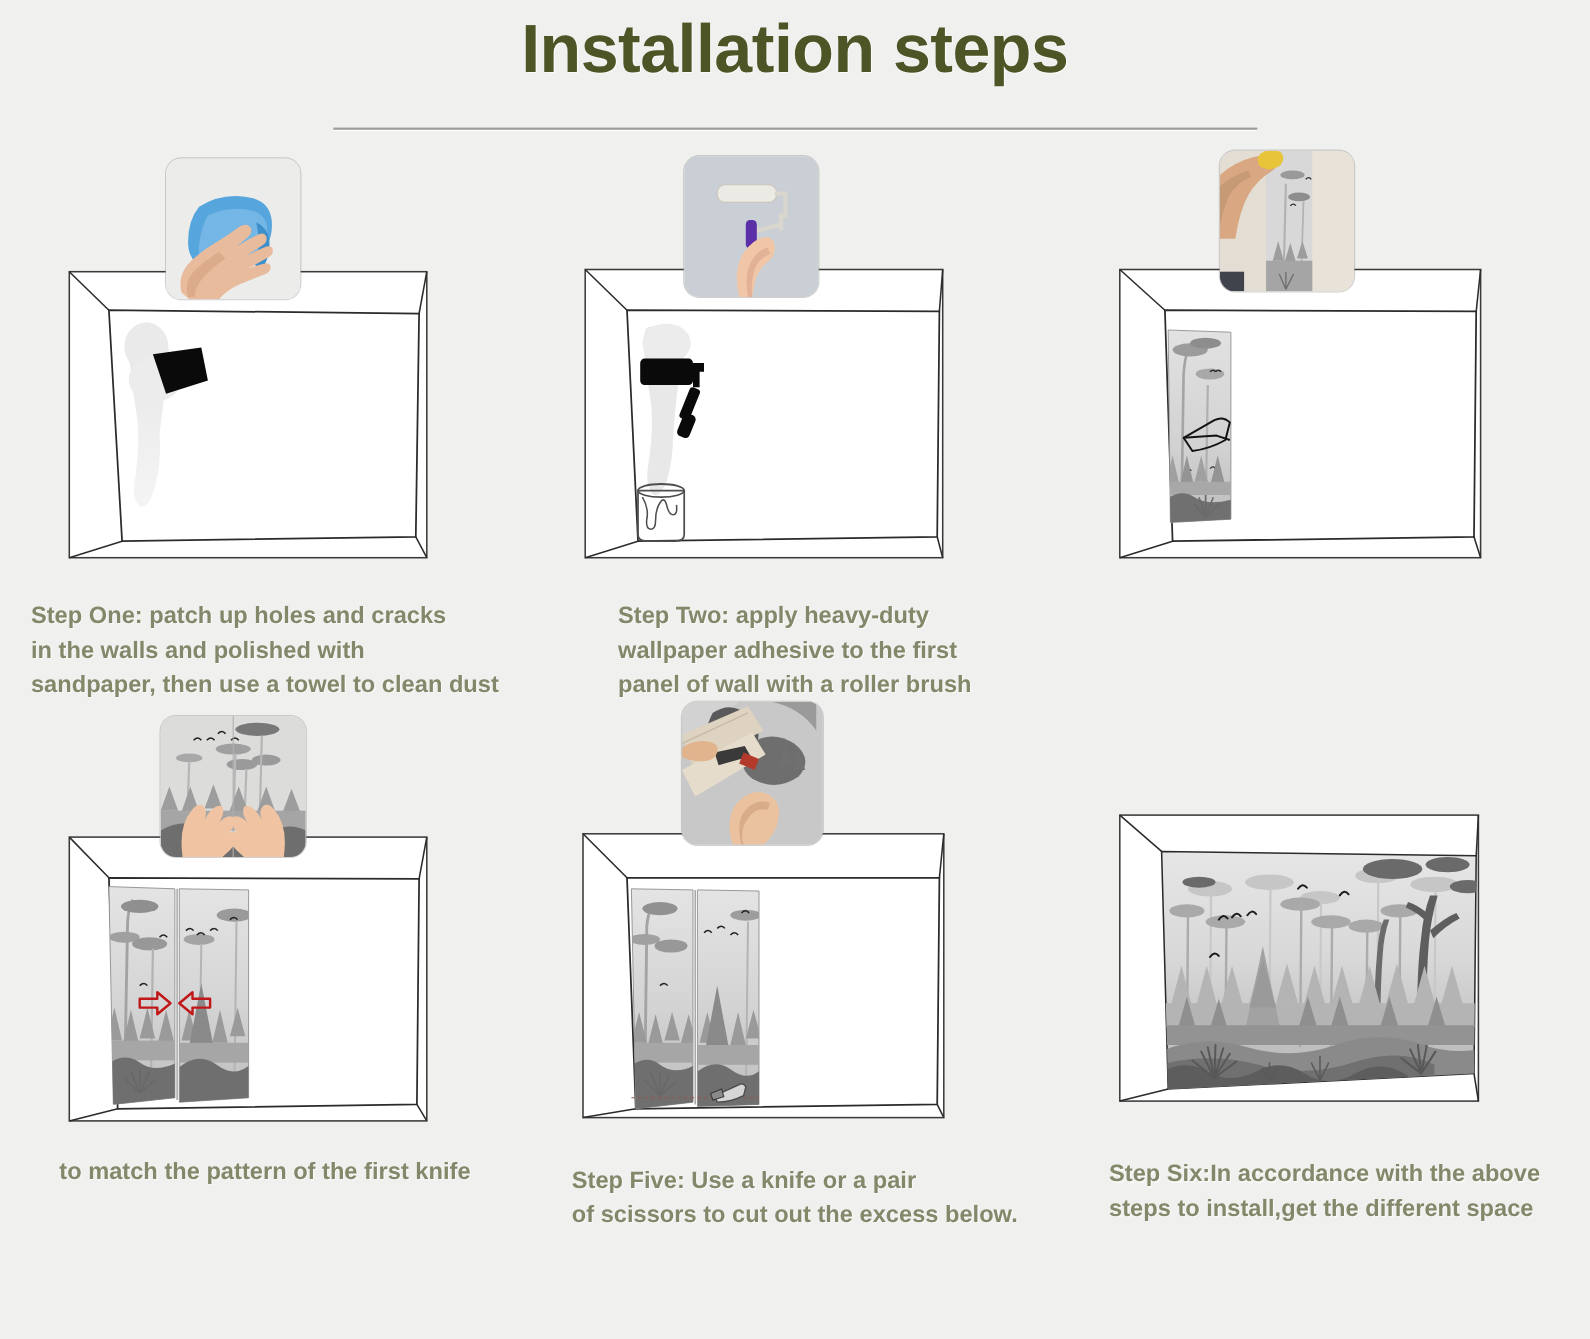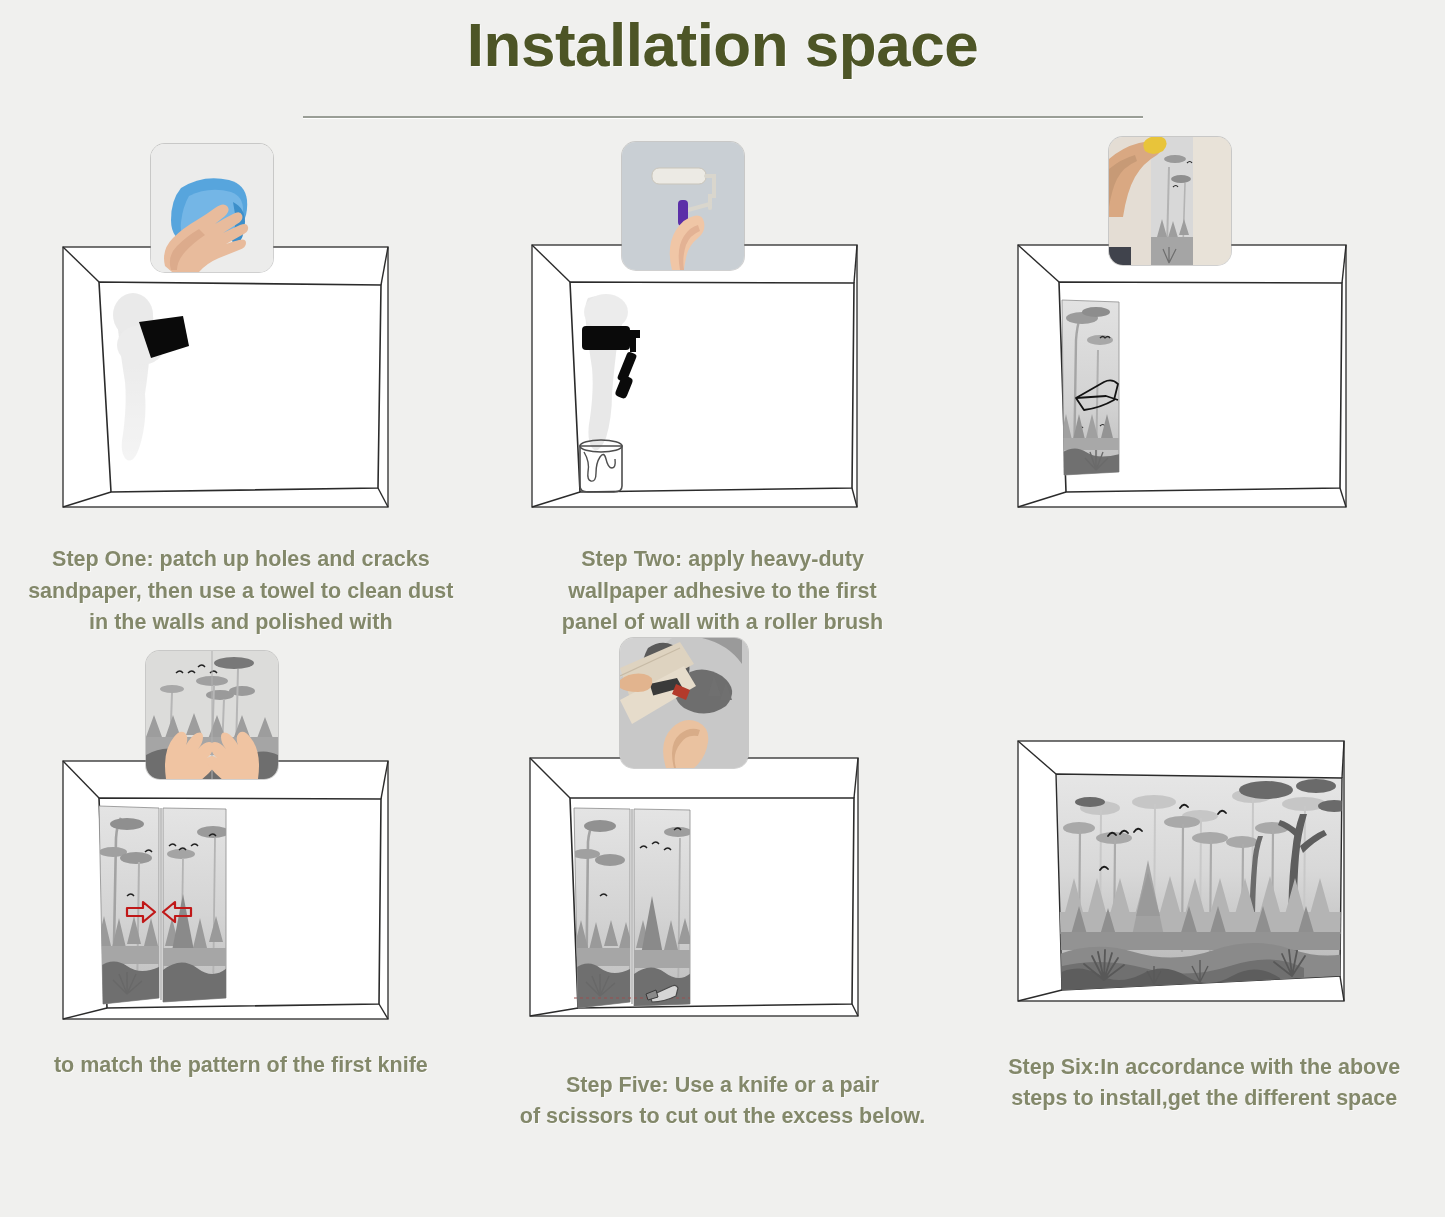--- a/index.html
+++ b/index.html
@@ -68,32 +68,31 @@
     z-index: 5;
   }
   .thumb svg { display:block; width:100%; height:100%; }
 
   
   .caption {
     color: #83886a;
     font-size: 21.5px;
     font-weight: bold;
     line-height: 1.45;
-    text-align: center;
     margin-top: 4px;
     text-shadow: 1px 1px 0 rgba(255,255,255,.6);
     max-width: 440px;
   }
   .caption .ln { display:block; white-space: nowrap; }
 </style>
 </head>
 <body>
 
 <div>
-  <div class="page-title">Installation space</div>
+  <div class="page-title">Installation steps</div>
   <div class="title-rule"></div>
 </div>
 
 <div class="steps-grid">
 
   <div class="step-cell">
     <div class="illus">
       <svg class="room-svg" width="400" height="400" viewBox="0 0 400 400">
         <defs>
           <linearGradient id="patchG" x1="0" y1="0" x2="0" y2="1">
@@ -128,22 +127,22 @@
           <path d="M38,52 q20,-10 42,-4 q12,4 12,18 q0,18 -14,28 q-18,10 -36,6 q-14,-4 -12,-22 q2,-16 8,-26 z" fill="#74b6e6"></path>
           <path d="M82,58 q12,6 12,20 q0,16 -10,26 l-4,-10 q6,-12 4,-24 z" fill="#3d8fca"></path>
 
           <path d="M14,122 q-4,-16 8,-28 q10,-10 24,-18 q10,-6 18,-12 q8,-6 12,-2 q4,4 -2,10 l-10,8 q10,-6 18,-10 q7,-4 9,1 q2,5 -5,9 l-14,9 q10,-5 17,-8 q7,-3 8,2 q1,5 -6,8 l-16,9 q8,-3 13,-4 q7,-2 7,3 q0,5 -7,7 l-20,8 q-12,5 -20,14 q-6,7 -8,16 z" fill="#e8bb9c"></path>
           <path d="M20,126 q-4,-14 6,-24 q10,-10 22,-17 l6,6 q-12,8 -20,17 q-8,9 -8,18 z" fill="#dcab8c"></path>
         </svg>
       </div>
     </div>
     <div class="caption">
       <span class="ln">Step One: patch up holes and cracks</span>
+      <span class="ln">in the walls and polished with</span>
       <span class="ln">sandpaper, then use a towel to clean dust</span>
-      <span class="ln">in the walls and polished with</span>
     </div>
   </div>
 
   <div class="step-cell">
     <div class="illus">
       <svg class="room-svg" width="400" height="400" viewBox="0 0 400 400">
         <rect x="10" y="105" width="325" height="262" fill="#ffffff" stroke="#3a3a3a" stroke-width="1.4"></rect>
         <polygon points="48,142 332,143 330,348 58,352" fill="#ffffff" stroke="#2b2b2b" stroke-width="1.6"></polygon>
         <line x1="10" y1="105" x2="48" y2="142" stroke="#2b2b2b" stroke-width="1.4"></line>
         <line x1="10" y1="367" x2="58" y2="352" stroke="#2b2b2b" stroke-width="1.4"></line>
@@ -440,21 +439,21 @@
 
           <path d="M30,44 l28,-2 l4,10 l-30,4 z" fill="#3a3a3a" transform="rotate(-8 44 48)"></path>
           <path d="M56,46 l14,6 l-4,10 l-14,-6 z" fill="#b33a2b"></path>
 
           <path d="M0,42 q10,-8 24,-6 q10,2 8,10 q-2,8 -14,8 q-12,0 -18,-4 z" fill="#e2b48e"></path>
           <path d="M46,130 q-8,-26 6,-40 q12,-12 26,-6 q12,6 10,20 q-2,16 -14,26 z" fill="#eac2a0"></path>
           <path d="M54,130 q-6,-24 6,-34 q10,-8 20,-4 l-2,6 q-12,-2 -18,8 q-8,10 -4,24 z" fill="#d8ac88"></path>
         </svg>
       </div>
     </div>
-    <div class="caption" style="margin-top:24px;">
+    <div class="caption" style="margin-top:12px;">
       <span class="ln">Step Five: Use a knife or a pair</span>
       <span class="ln">of scissors to cut out the excess below.</span>
     </div>
   </div>
 
   <div class="step-cell">
     <div class="illus">
       <svg class="room-svg" width="400" height="400" viewBox="0 0 400 400">
         <defs>
           <linearGradient id="muralSky6" x1="0" y1="0" x2="0" y2="1">

